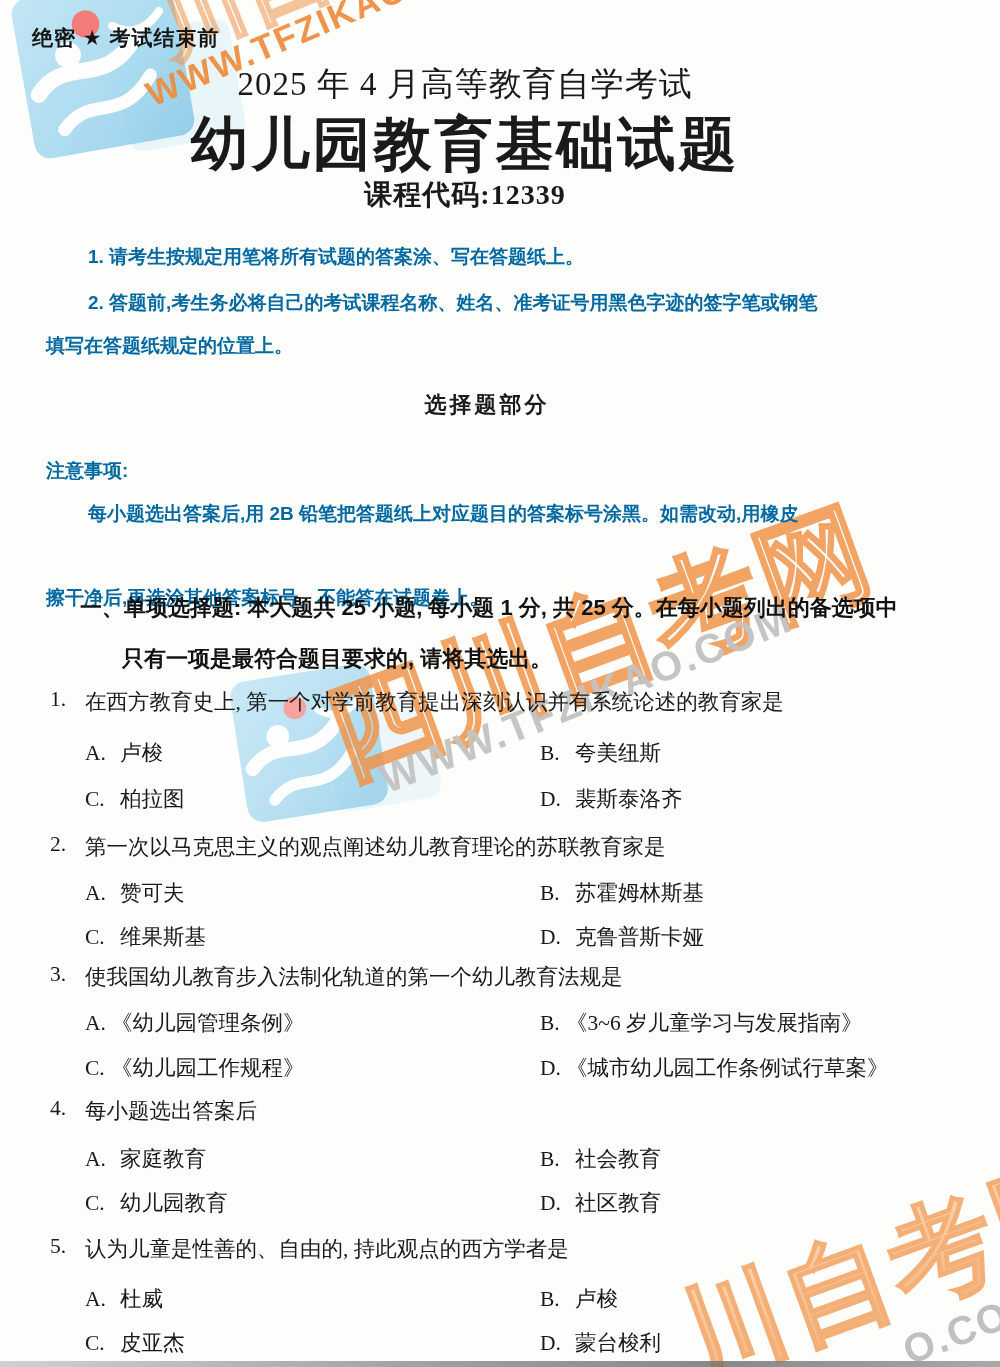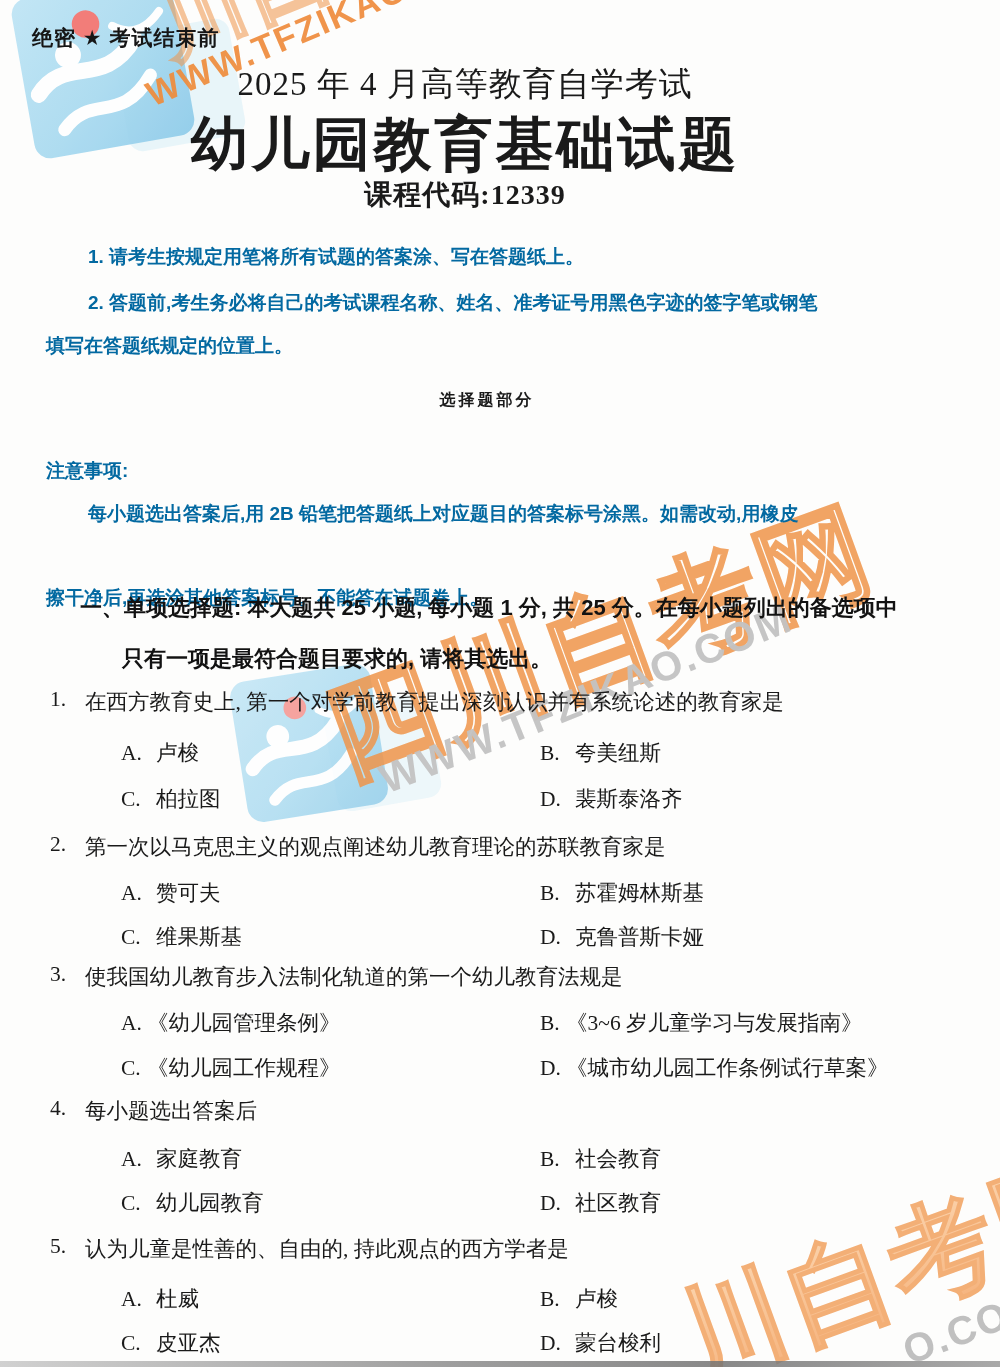--- a/index.html
+++ b/index.html
@@ -16,26 +16,26 @@
   .hei{font-family:"Liberation Sans","DejaVu Sans",sans-serif;font-weight:700;padding-left:16px;}
   .serif{font-family:"Liberation Serif","DejaVu Serif",serif;}
   .center{left:0;right:70px;text-align:center;}
 
   
   .secret{top:24px;left:16px;font-size:21px;letter-spacing:1px;color:#161616;}
   .title1{top:62px;font-size:33px;letter-spacing:1px;}
   .title2{top:106px;font-size:58px;font-weight:700;letter-spacing:3px;}
   .title3{top:176px;font-size:28px;font-weight:700;letter-spacing:1px;}
   .inst{font-size:19px;color:#0369a1;text-align:right;}
-  .sectionTitle{top:390px;font-size:16px;letter-spacing:3px;margin-left:28px;}
+  .sectionTitle{top:390px;font-size:22px;letter-spacing:3px;margin-left:28px;}
   .partHead{font-size:22px;color:#121212;}
   .qstem,.opt{font-size:21.5px;}
   .qnum{position:absolute;left:50px;}
   .qtext{position:absolute;left:85px;}
-  .optL{position:absolute;left:85px;margin-left:36px;}
+  .optL{position:absolute;left:85px;}
   .optR{position:absolute;left:540px;}
   .olabel{display:inline-block;min-width:26px;margin-right:9px;}
 
   
   .wm{pointer-events:none;}
   .tile{
     position:absolute;border-radius:16px;
     background:linear-gradient(135deg,#bee4f5 0%,#a8daf0 55%,#8ecbe9 100%);
   }
   .tile svg{position:absolute;inset:0;width:100%;height:100%;}

